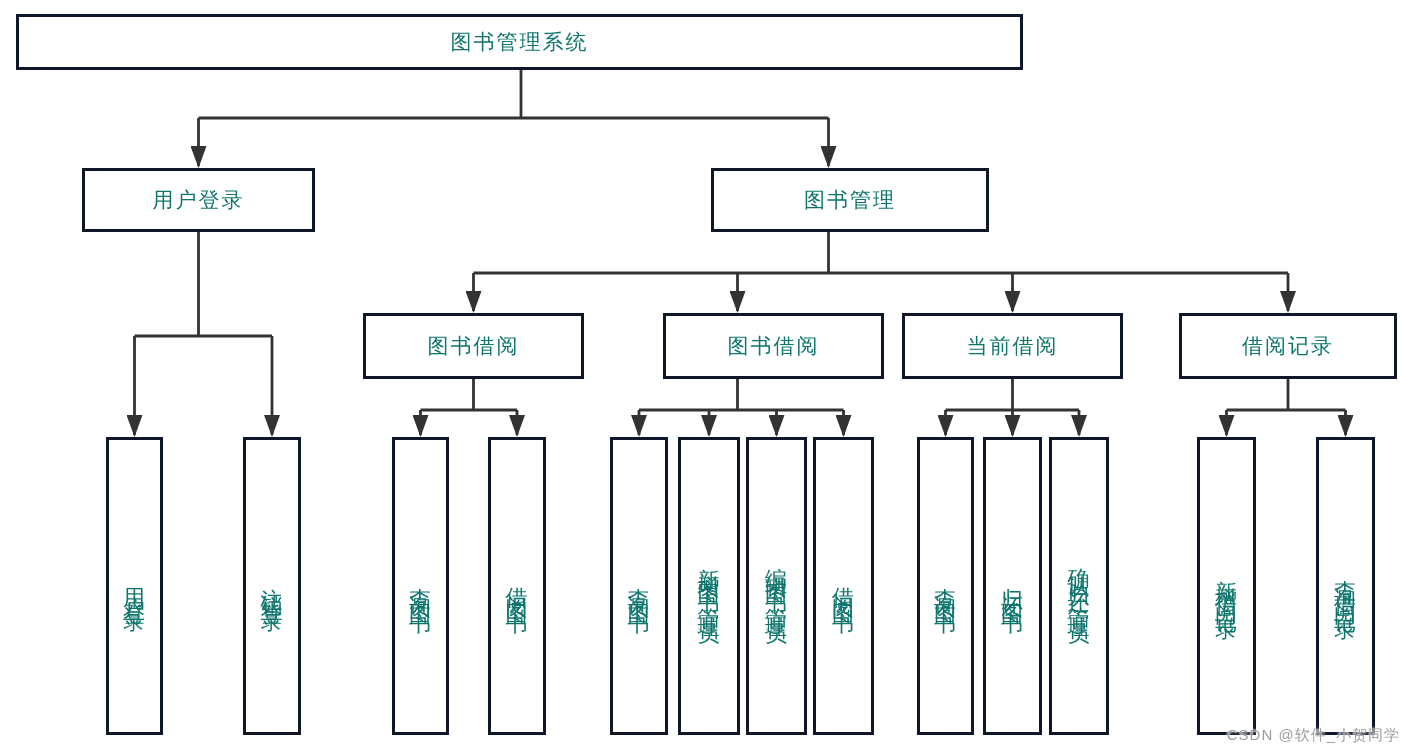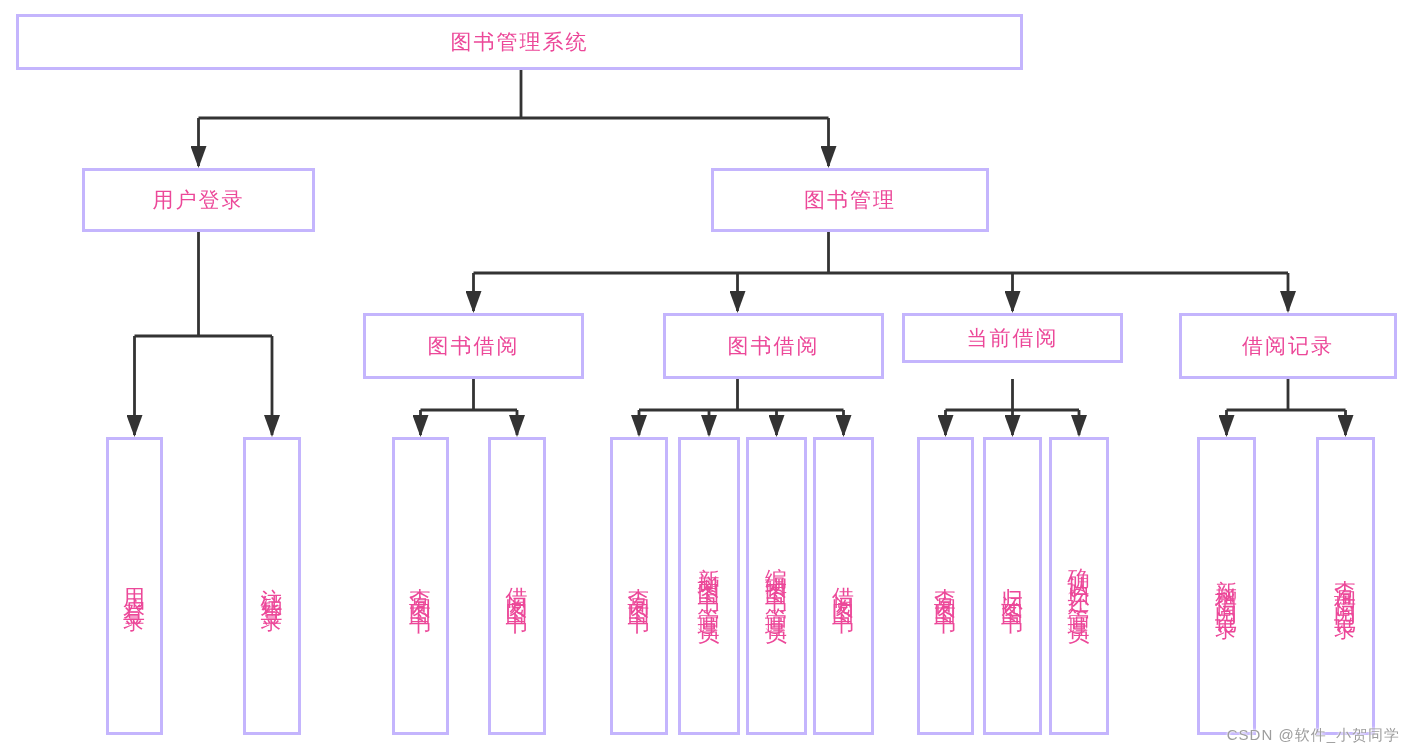--- a/index.html
+++ b/index.html
@@ -15,26 +15,26 @@
   }
 
   .connectors {
     position: absolute;
     left: 0; top: 0;
     width: 1405px; height: 747px;
   }
 
   .box {
     position: absolute;
-    border: 3px solid #c4b5fd;
+    border: 3px solid #0f172a;
     background: #ffffff;
     display: flex;
     align-items: center;
     justify-content: center;
-    color: #ec4899;
+    color: #0f766e;
   }
 
   .hbox {
     font-size: 21px;
     letter-spacing: 2px;
     white-space: nowrap;
   }
 
   .vbox { font-size: 22px; }
   .vbox .vtext {
@@ -110,21 +110,21 @@
     </g>
   </svg>
 
   <div class="box hbox" style="left:16px; top:14px; width:1007px; height:56px;">图书管理系统</div>
 
   <div class="box hbox" style="left:82px; top:168px; width:233px; height:64px;">用户登录</div>
   <div class="box hbox" style="left:711px; top:168px; width:278px; height:64px;">图书管理</div>
 
   <div class="box hbox" style="left:363px; top:313px; width:221px; height:66px;">图书借阅</div>
   <div class="box hbox" style="left:663px; top:313px; width:221px; height:66px;">图书借阅</div>
-  <div class="box hbox" style="left:902px; top:313px; width:221px; height:50px;">当前借阅</div>
+  <div class="box hbox" style="left:902px; top:313px; width:221px; height:66px;">当前借阅</div>
   <div class="box hbox" style="left:1179px; top:313px; width:218px; height:66px;">借阅记录</div>
 
   <div class="box vbox" style="left:106px; top:437px; width:57px; height:298px;">
     <span class="vtext">用户登录</span>
   </div>
   <div class="box vbox" style="left:243px; top:437px; width:58px; height:298px;">
     <span class="vtext">注销登录</span>
   </div>
 
   <div class="box vbox" style="left:392px; top:437px; width:57px; height:298px;">

